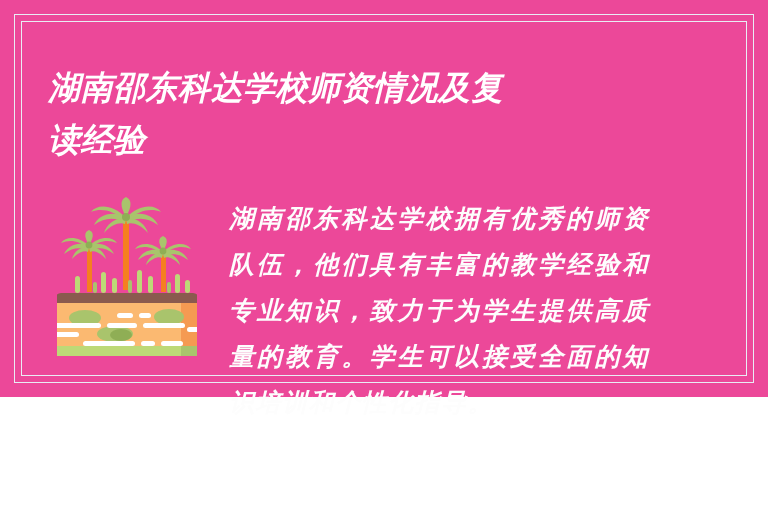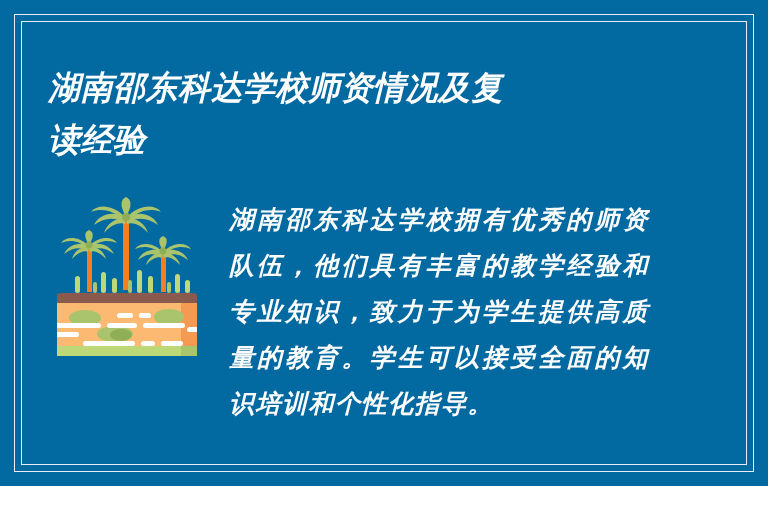--- a/index.html
+++ b/index.html
@@ -10,22 +10,22 @@
   body {
     width: 768px;
     height: 510px;
     overflow: hidden;
     font-family: "Liberation Sans", "DejaVu Sans", sans-serif;
   }
 
   #card {
     position: relative;
     width: 768px;
-    height: 486px;
-    background: #0369a1;
+    height: 397px;
+    background: #ec4899;
     box-sizing: border-box;
     padding-left: 40px;
   }
 
   
   .frame {
     position: absolute;
     border: 1.5px solid #e9edf5;
     pointer-events: none;
   }
@@ -77,21 +77,21 @@
     height: 160px;
     flex: 0 0 auto;
   }
   #illustration svg { display: block; }
 
   
   #paragraph {
     margin-left: 32px;
     width: 420px;
     color: #fdfdfd;
-    font-family: Liberation Sans, sans-serif;
+    font-family: Liberation Serif, serif;
     font-size: 25px;
     font-style: italic;
     font-weight: 600;
     line-height: 46px;
     letter-spacing: 1.5px;
     text-align: justify;
     text-justify: inter-character;
   }
 </style>
 </head>

